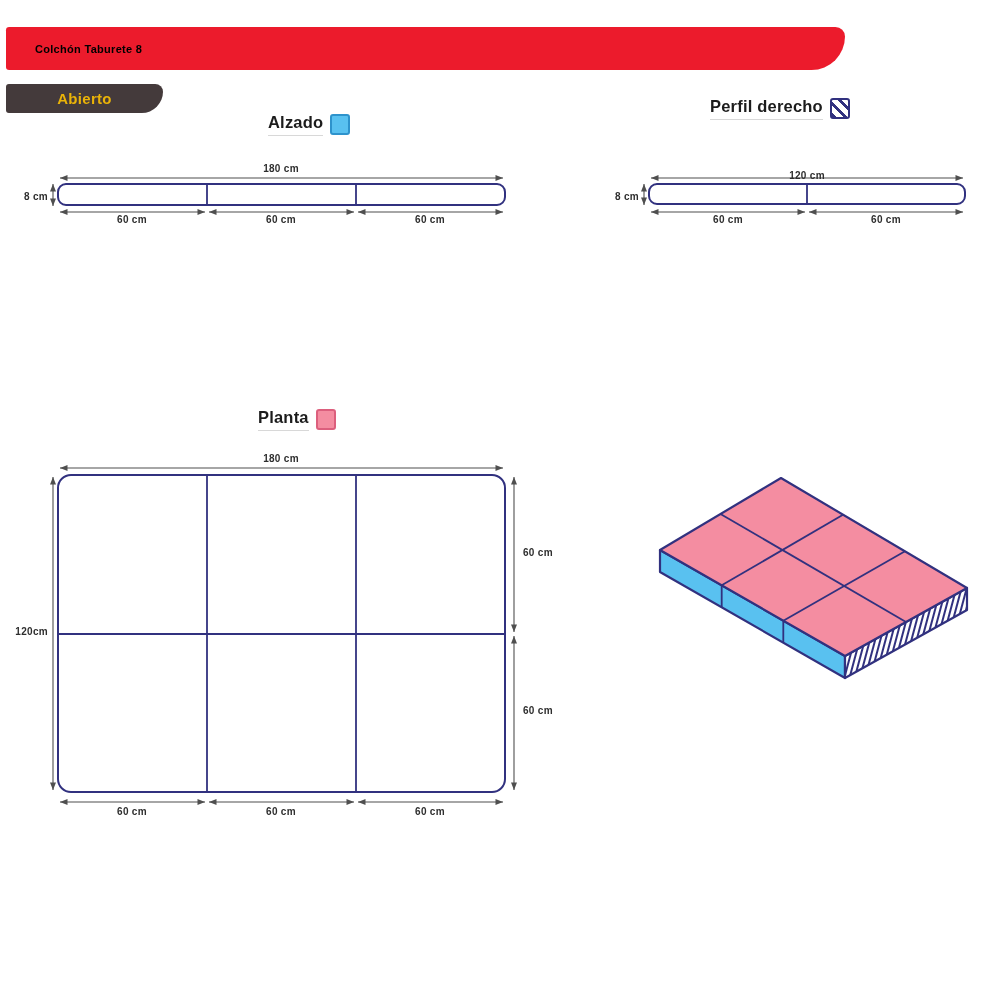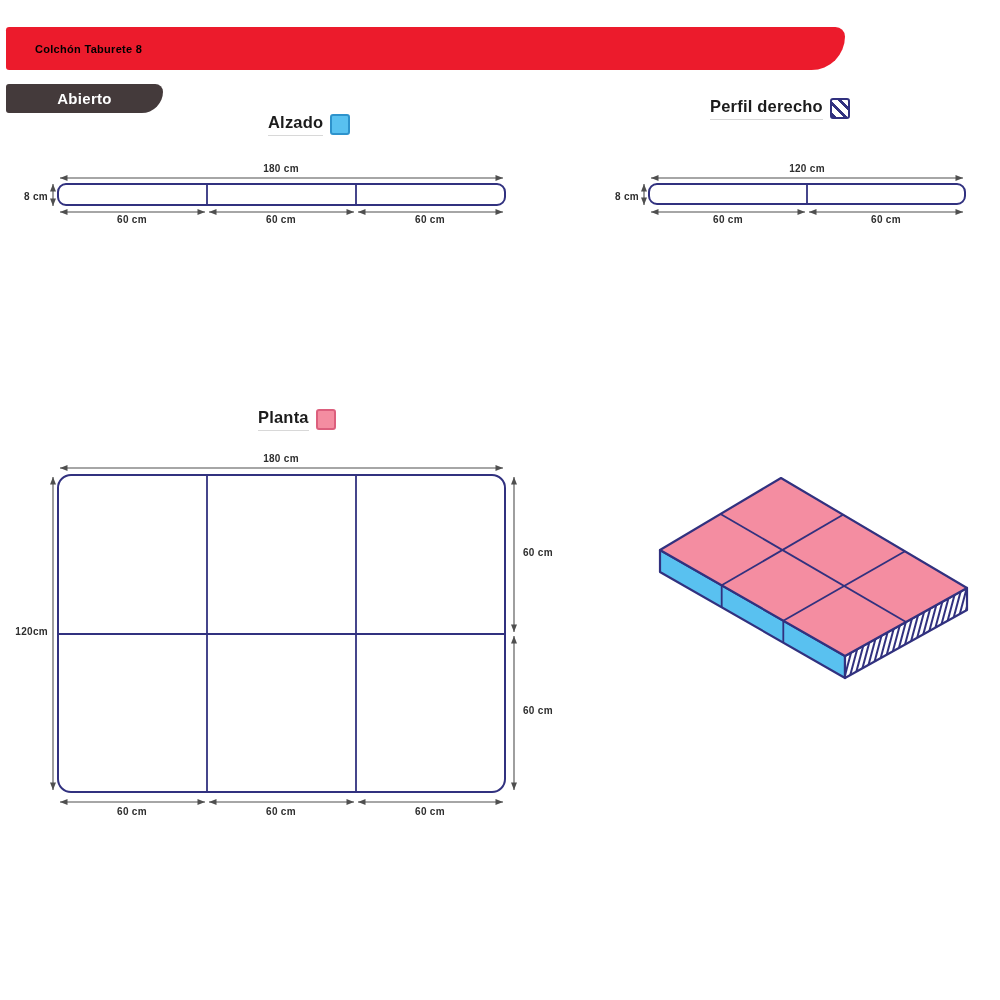--- a/index.html
+++ b/index.html
@@ -14,21 +14,21 @@
     display:flex; align-items:center;
   }
   .banner-title {
     margin-left:29px; color:#000000; font-weight:bold; font-size:11px; letter-spacing:.3px;
   }
   .badge {
     position:absolute; left:6px; top:84px; width:157px; height:29px;
     background:var(--badge-dark,#443a3b);
     border-radius:3px 8px 22px 3px;
     display:flex; align-items:center; justify-content:center;
-    color:#ffffff; font-weight:bold; font-size:15px; letter-spacing:.3px;
+    color:#eab308; font-weight:bold; font-size:15px; letter-spacing:.3px;
   }
 
   
   .view-title {
     position:absolute; display:flex; align-items:center; gap:7px;
     font-weight:bold; font-size:16.5px; color:#1c1c1c; height:24px;
   }
   .vt-text { border-bottom:1px solid #d8d8d8; padding-bottom:3px; letter-spacing:.2px; }
   .swatch { width:20px; height:21px; border-radius:3px; flex:0 0 auto; }
   .swatch-blue { background:var(--blue-fill,#59c1f0); border:2px solid var(--blue-border,#2e93cc); }
@@ -140,21 +140,21 @@
     <line class="gridline" x1="783.3" y1="621.5" x2="783.3" y2="642.5"></line>
   </g>
 </svg>
 
 <div class="dim-label ctr" style="left:281px; top:163px;">180 cm</div>
 <div class="dim-label ra" style="left:18px; top:191px; width:30px;">8 cm</div>
 <div class="dim-label ctr" style="left:132px; top:214px;">60 cm</div>
 <div class="dim-label ctr" style="left:281px; top:214px;">60 cm</div>
 <div class="dim-label ctr" style="left:430px; top:214px;">60 cm</div>
 
-<div class="dim-label ctr" style="left:807px; top:163px;">120 cm</div>
+<div class="dim-label ctr" style="left:807px; top:170px;">120 cm</div>
 <div class="dim-label ra" style="left:607px; top:191px; width:32px;">8 cm</div>
 <div class="dim-label ctr" style="left:728px; top:214px;">60 cm</div>
 <div class="dim-label ctr" style="left:886px; top:214px;">60 cm</div>
 
 <div class="dim-label ctr" style="left:281px; top:453px;">180 cm</div>
 <div class="dim-label ra" style="left:12px; top:626px; width:36px;">120cm</div>
 <div class="dim-label" style="left:523px; top:547px;">60 cm</div>
 <div class="dim-label" style="left:523px; top:705px;">60 cm</div>
 <div class="dim-label ctr" style="left:132px; top:806px;">60 cm</div>
 <div class="dim-label ctr" style="left:281px; top:806px;">60 cm</div>

